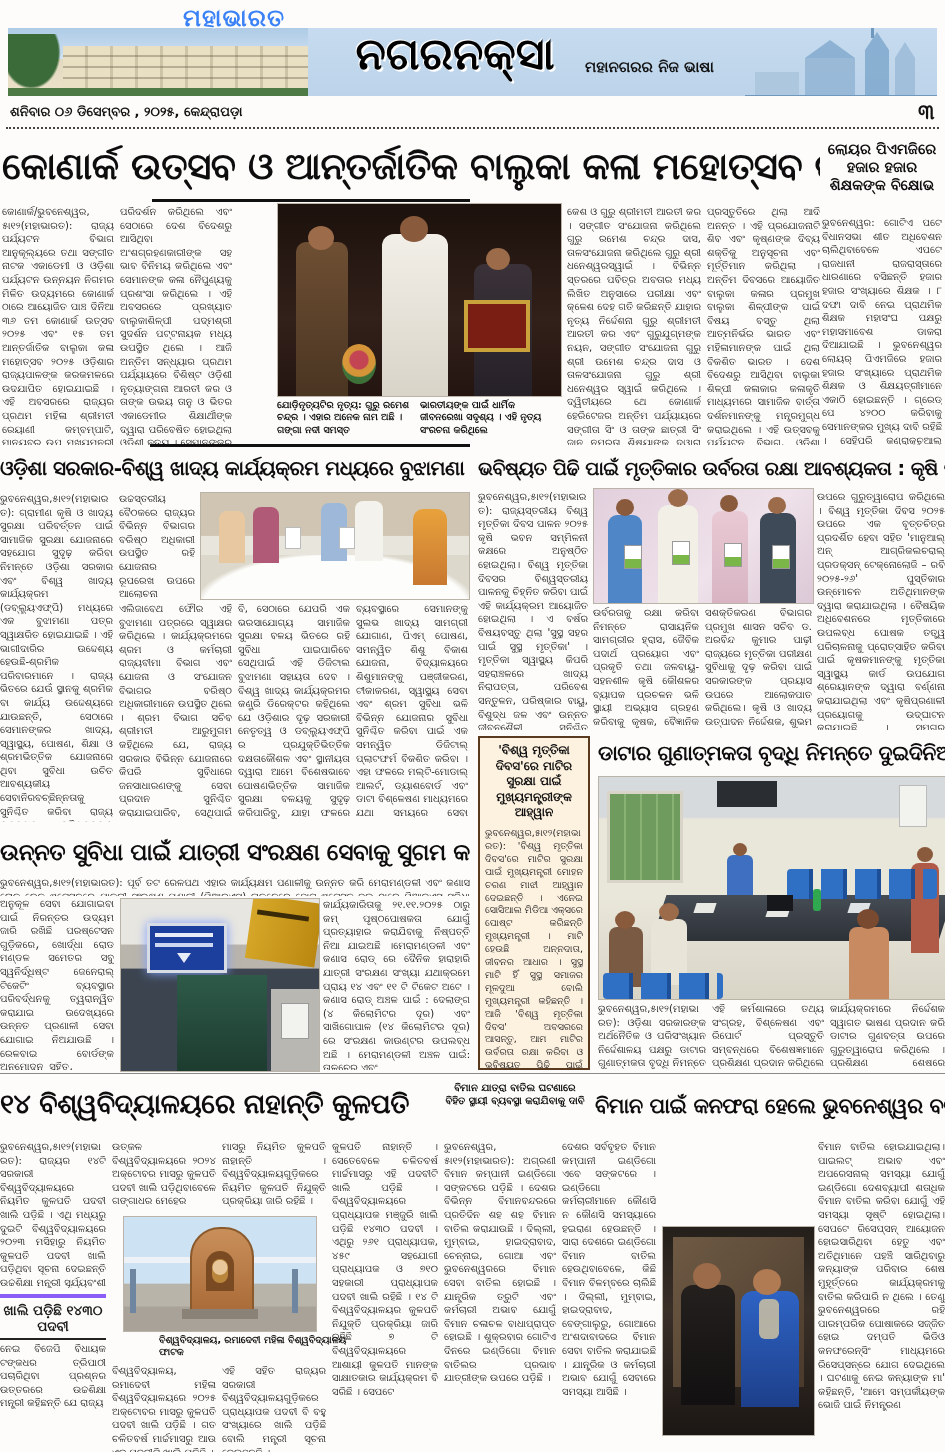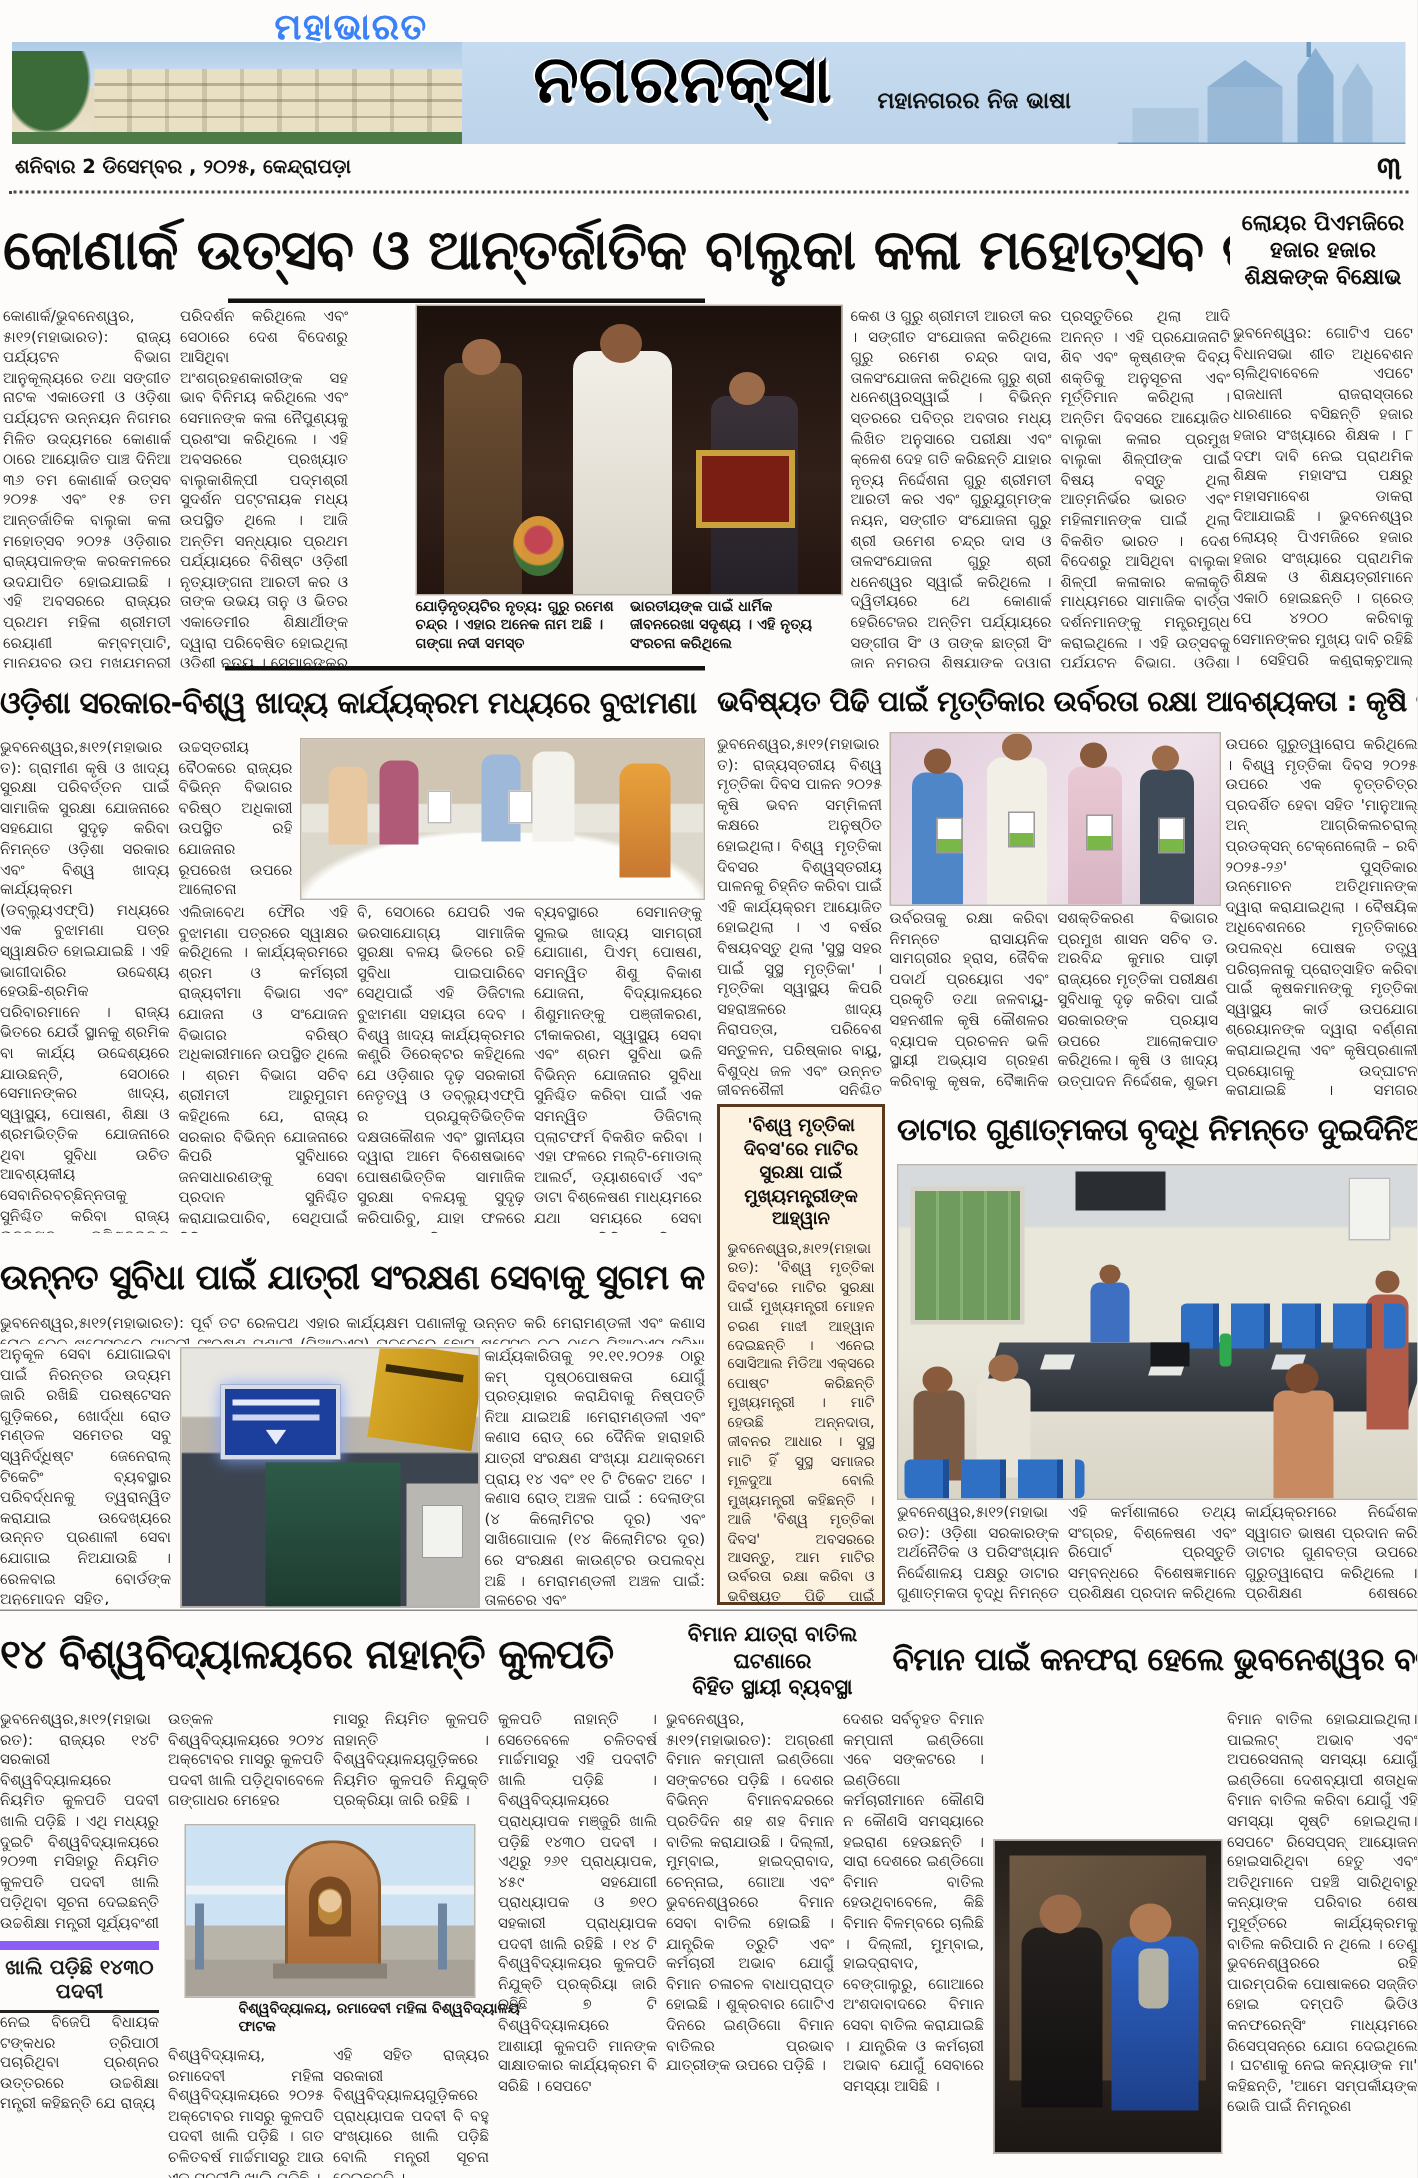--- a/index.html
+++ b/index.html
@@ -38,21 +38,21 @@
     <rect x="126" y="0" width="3" height="10" fill="#6e98be"></rect>
     <line x1="0" y1="68" x2="192" y2="68" stroke="#6e98be" stroke-width="2"></line>
   </svg>
 
   <div class="abs" style="left:183px;top:4px;font-size:24px;font-weight:900;color:#3b82f6;letter-spacing:1px;text-shadow:1px 1px 0 #fff;">ମହାଭାରତ</div>
 
   <div class="abs" style="left:330px;top:28px;width:250px;text-align:center;font-size:44px;font-weight:900;color:#000;text-shadow:2px 2px 0 #fff,-1px -1px 0 #fff;">ନଗରନକ୍ସା</div>
 
   <div class="abs" style="left:585px;top:58px;font-size:15px;font-weight:800;color:#111;">ମହାନଗରର ନିଜ ଭାଷା</div>
 
-  <div class="abs" style="left:10px;top:104px;font-size:13px;font-weight:700;color:#111;">ଶନିବାର 2 ଡିସେମ୍ବର , ୨୦୨୫, କେନ୍ଦ୍ରାପଡ଼ା</div>
+  <div class="abs" style="left:10px;top:104px;font-size:13px;font-weight:700;color:#111;">ଶନିବାର ୦୬ ଡିସେମ୍ବର , ୨୦୨୫, କେନ୍ଦ୍ରାପଡ଼ା</div>
 
   <div class="abs" style="left:918px;top:100px;font-size:21px;font-weight:800;color:#111;">୩</div>
 
   <div class="abs dotted" style="left:6px;top:127px;width:933px;"></div>
 
   <div class="abs hl" style="left:2px;top:138px;width:818px;height:58px;font-size:37px;line-height:58px;">କୋଣାର୍କ ଉତ୍ସବ ଓ ଆନ୍ତର୍ଜାତିକ ବାଲୁକା କଳା ମହୋତ୍ସବ ଉଦଯାପିତ</div>
 
   <div class="abs rule" style="left:152px;top:199px;width:318px;height:3px;"></div>
 
   <div class="abs col" style="left:2px;top:205px;width:112px;height:240px;">କୋଣାର୍କ/ଭୁବନେଶ୍ୱର, ୫ା୧୨(ମହାଭାରତ): ରାଜ୍ୟ ପର୍ଯ୍ୟଟନ ବିଭାଗ ଆନୁକୂଲ୍ୟରେ ତଥା ସଙ୍ଗୀତ ନାଟକ ଏକାଡେମୀ ଓ ଓଡ଼ିଶା ପର୍ଯ୍ୟଟନ ଉନ୍ନୟନ ନିଗମର ମିଳିତ ଉଦ୍ୟମରେ କୋଣାର୍କ ଠାରେ ଆୟୋଜିତ ପାଞ୍ଚ ଦିନିଆ ୩୬ ତମ କୋଣାର୍କ ଉତ୍ସବ ୨୦୨୫ ଏବଂ ୧୫ ତମ ଆନ୍ତର୍ଜାତିକ ବାଲୁକା କଳା ମହୋତ୍ସବ ୨୦୨୫ ଓଡ଼ିଶାର ରାଜ୍ୟପାଳଙ୍କ କରକମଳରେ ଉଦଯାପିତ ହୋଇଯାଇଛି । ଏହି ଅବସରରେ ରାଜ୍ୟର ପ୍ରଥମ ମହିଳା ଶ୍ରୀମତୀ ରେୟାଣୀ କମ୍ବମ୍ପାଟି, ମାନ୍ୟବର ଉପ ମୁଖ୍ୟମନ୍ତ୍ରୀ ପ୍ରଭାତୀ ପରିଡ଼ା ଏବଂ ରାଜ୍ୟପାଳଙ୍କ ମାନ୍ୟବର ଶକ୍ତି ମନ୍ତ୍ରୀ ହାଡ଼ାଲାଲ ନାଗର ମଧ୍ୟ ଉପସ୍ଥିତ ଥିଲେ । ଏହା ପୂର୍ବରୁ ରାଜ୍ୟପାଳ ୧୫ତମ ଆନ୍ତର୍ଜାତିକ ବାଲୁକା କଳା ମହୋତ୍ସବ ୨୦୨୫ ମଧ୍ୟ</div>
@@ -175,21 +175,21 @@
   </div>
 
   <div class="abs col" style="left:323px;top:898px;width:147px;height:172px;">କାର୍ଯ୍ୟକାରିତାକୁ ୨୧.୧୧.୨୦୨୫ ଠାରୁ କମ୍ ପୃଷ୍ଠପୋଷକତା ଯୋଗୁଁ ପ୍ରତ୍ୟାହାର କରାଯିବାକୁ ନିଷ୍ପତ୍ତି ନିଆ ଯାଇଅଛି ।ମେରାମଣ୍ଡଳୀ ଏବଂ କଣାସ ରୋଡ୍ ରେ ଦୈନିକ ହାରାହାରି ଯାତ୍ରୀ ସଂରକ୍ଷଣ ସଂଖ୍ୟା ଯଥାକ୍ରମେ ପ୍ରାୟ ୧୪ ଏବଂ ୧୧ ଟି ଟିକେଟ ଅଟେ ।  କଣାସ ରୋଡ୍ ଅଞ୍ଚଳ ପାଇଁ : ଦେଲାଙ୍ଗ (୪ କିଲୋମିଟର ଦୂର) ଏବଂ ସାଖିଗୋପାଳ (୧୪ କିଲୋମିଟର ଦୂର) ରେ ସଂରକ୍ଷଣ କାଉଣ୍ଟର ଉପଲବ୍ଧ ଅଛି ।  ମେରାମଣ୍ଡଳୀ ଅଞ୍ଚଳ ପାଇଁ: ତାଳଚେର ଏବଂ</div>
 
   <div class="abs thinrule" style="left:0px;top:1073px;width:945px;"></div>
 
   <div class="abs hl" style="left:0px;top:1080px;width:432px;height:48px;font-size:27px;line-height:48px;">୧୪ ବିଶ୍ୱବିଦ୍ୟାଳୟରେ ନାହାନ୍ତି କୁଳପତି</div>
 
   <div class="abs col" style="left:0px;top:1140px;width:106px;height:148px;">ଭୁବନେଶ୍ୱର,୫ା୧୨(ମହାଭାରତ): ରାଜ୍ୟର ୧୪ଟି ସରକାରୀ ବିଶ୍ୱବିଦ୍ୟାଳୟରେ ନିୟମିତ କୁଳପତି ପଦବୀ ଖାଲି ପଡ଼ିଛି । ଏଥି ମଧ୍ୟରୁ ଦୁଇଟି ବିଶ୍ୱବିଦ୍ୟାଳୟରେ ୨୦୨୩ ମସିହାରୁ ନିୟମିତ କୁଳପତି ପଦବୀ ଖାଲି ପଡ଼ିଥିବା ସୂଚନା ଦେଇଛନ୍ତି ଉଚ୍ଚଶିକ୍ଷା ମନ୍ତ୍ରୀ ସୂର୍ଯ୍ୟବଂଶୀ ସୂରଜ ।  ବିଶ୍ୱବିଦ୍ୟାଳୟରେ କୁଳପତି ନିଯୁକ୍ତି</div>
 
-  <div class="abs" style="left:0px;top:1294px;width:106px;height:40px;border-top:6px solid #8b5cf6;border-bottom:2px solid #222;display:flex;align-items:center;justify-content:center;">
+  <div class="abs" style="left:0px;top:1294px;width:106px;height:40px;border-top:4px solid #8b5cf6;border-bottom:2px solid #222;display:flex;align-items:center;justify-content:center;">
     <span style="font-size:13.5px;font-weight:800;text-align:center;line-height:1.2;">ଖାଲି ପଡ଼ିଛି ୧୪୩୦ ପଦବୀ</span>
   </div>
 
   <div class="abs col" style="left:0px;top:1342px;width:106px;height:110px;">ନେଇ ବିଜେପି ବିଧାୟକ ଟଙ୍କଧର ତ୍ରିପାଠୀ ପଚାରିଥିବା ପ୍ରଶ୍ନର ଉତ୍ତରରେ ଉଚ୍ଚଶିକ୍ଷା ମନ୍ତ୍ରୀ କହିଛନ୍ତି ଯେ ରାଜ୍ୟ</div>
   <div class="abs col" style="left:112px;top:1140px;width:104px;height:72px;">ଉତ୍କଳ ବିଶ୍ୱବିଦ୍ୟାଳୟରେ ୨୦୨୪ ଅକ୍ଟୋବର ମାସରୁ କୁଳପତି ପଦବୀ ଖାଲି ପଡ଼ିଥିବାବେଳେ ଗଙ୍ଗାଧର ମେହେର</div>
   <div class="abs col" style="left:222px;top:1140px;width:104px;height:72px;">ମାସରୁ ନିୟମିତ କୁଳପତି ନାହାନ୍ତି । ବିଶ୍ୱବିଦ୍ୟାଳୟଗୁଡ଼ିକରେ ନିୟମିତ କୁଳପତି ନିଯୁକ୍ତି ପ୍ରକ୍ରିୟା ଜାରି ରହିଛି ।</div>
 
   <div class="abs photo" style="left:123px;top:1216px;width:192px;height:114px;background:linear-gradient(180deg,#cde2f2 0 58%,#b9b4aa 59% 78%,#a8a298 79% 100%);">
     <div class="abs" style="left:0px;top:40px;width:192px;height:6px;background:#eef2f6;"></div>
     <div class="abs" style="left:66px;top:10px;width:60px;height:84px;background:linear-gradient(#c98f5a,#a96b38);border-radius:30px 30px 0 0;border:2px solid #8a5a2c;"></div>
@@ -199,21 +199,21 @@
     <div class="abs" style="left:6px;top:52px;width:6px;height:44px;background:#6e86a0;"></div>
     <div class="abs" style="left:168px;top:52px;width:6px;height:44px;background:#6e86a0;"></div>
   </div>
 
   <div class="abs cap" style="left:123px;top:1334px;width:192px;height:26px;margin-left:36px;">ବିଶ୍ୱବିଦ୍ୟାଳୟ, ରମାଦେବୀ ମହିଳା ବିଶ୍ୱବିଦ୍ୟାଳୟ ଫାଟକ</div>
 
   <div class="abs col" style="left:112px;top:1364px;width:104px;height:88px;">ବିଶ୍ୱବିଦ୍ୟାଳୟ, ରମାଦେବୀ ମହିଳା ବିଶ୍ୱବିଦ୍ୟାଳୟରେ ୨୦୨୫ ଅକ୍ଟୋବର ମାସରୁ କୁଳପତି ପଦବୀ ଖାଲି ପଡ଼ିଛି । ଗତ ଚଳିତବର୍ଷ ମାର୍ଚ୍ଚମାସରୁ ଆଉ ଏକ ପଦବୀଟି ଖାଲି ପଡ଼ିଛି ।</div>
   <div class="abs col" style="left:222px;top:1364px;width:104px;height:88px;">ଏହି ସହିତ ରାଜ୍ୟର ସରକାରୀ ବିଶ୍ୱବିଦ୍ୟାଳୟଗୁଡ଼ିକରେ ପ୍ରାଧ୍ୟାପକ ପଦବୀ ବି ବହୁ ସଂଖ୍ୟାରେ ଖାଲି ପଡ଼ିଛି ବୋଲି ମନ୍ତ୍ରୀ ସୂଚନା ଦେଇଛନ୍ତି ।</div>
   <div class="abs col" style="left:332px;top:1140px;width:106px;height:312px;">କୁଳପତି ନାହାନ୍ତି । ସେତେବେଳେ ଚଳିତବର୍ଷ ମାର୍ଚ୍ଚମାସରୁ ଏହି ପଦବୀଟି ଖାଲି ପଡ଼ିଛି ।  ବିଶ୍ୱବିଦ୍ୟାଳୟରେ ପ୍ରାଧ୍ୟାପକ ମଞ୍ଜୁରି ଖାଲି ପଡ଼ିଛି ୧୪୩୦ ପଦବୀ । ଏଥିରୁ ୨୬୧ ପ୍ରାଧ୍ୟାପକ, ୪୫୯ ସହଯୋଗୀ ପ୍ରାଧ୍ୟାପକ ଓ ୭୧୦ ସହକାରୀ ପ୍ରାଧ୍ୟାପକ ପଦବୀ ଖାଲି ରହିଛି । ୧୪ ଟି ବିଶ୍ୱବିଦ୍ୟାଳୟର କୁଳପତି ନିଯୁକ୍ତି ପ୍ରକ୍ରିୟା ଜାରି ରହିଛି ୭ ଟି ବିଶ୍ୱବିଦ୍ୟାଳୟରେ ଆଶାୟୀ କୁଳପତି ମାନଙ୍କ ସାକ୍ଷାତକାର କାର୍ଯ୍ୟକ୍ରମ ବି ସରିଛି । ସେପଟେ</div>
 
-  <div class="abs kicker" style="left:440px;top:1082px;width:150px;height:52px;font-size:14px;">
+  <div class="abs kicker" style="left:440px;top:1082px;width:150px;height:52px;font-size:10px;">
     <div>ବିମାନ ଯାତ୍ରା ବାତିଲ ଘଟଣାରେ</div>
     <div>ବିହିତ ସ୍ଥାୟୀ ବ୍ୟବସ୍ଥା କରାଯିବାକୁ ଦାବି</div>
   </div>
 
   <div class="abs hl" style="left:595px;top:1086px;width:350px;height:40px;font-size:21px;line-height:40px;">ବିମାନ ପାଇଁ କନଫରା ହେଲେ ଭୁବନେଶ୍ୱର ବର</div>
 
   <div class="abs col" style="left:444px;top:1140px;width:112px;height:312px;">ଭୁବନେଶ୍ୱର, ୫ା୧୨(ମହାଭାରତ): ଅଗ୍ରଣୀ ବିମାନ କମ୍ପାନୀ ଇଣ୍ଡିଗୋ ସଙ୍କଟରେ ପଡ଼ିଛି । ଦେଶର ବିଭିନ୍ନ ବିମାନବନ୍ଦରରେ ପ୍ରତିଦିନ ଶହ ଶହ ବିମାନ ବାତିଲ କରାଯାଉଛି । ଦିଲ୍ଲୀ, ମୁମ୍ବାଇ, ହାଇଦ୍ରାବାଦ, ଚେନ୍ନାଇ, ଗୋଆ ଏବଂ ଭୁବନେଶ୍ୱରରେ ବିମାନ ସେବା ବାତିଲ ହୋଇଛି । ଯାନ୍ତ୍ରିକ ତ୍ରୁଟି ଏବଂ କର୍ମଚାରୀ ଅଭାବ ଯୋଗୁଁ ବିମାନ ଚଳାଚଳ ବାଧାପ୍ରାପ୍ତ ହୋଇଛି । ଶୁକ୍ରବାର ଗୋଟିଏ ଦିନରେ ଇଣ୍ଡିଗୋ ବିମାନ ବାତିଲର ପ୍ରଭାବ ଯାତ୍ରୀଙ୍କ ଉପରେ ପଡ଼ିଛି ।</div>
   <div class="abs col" style="left:562px;top:1140px;width:94px;height:312px;">ଦେଶର ସର୍ବବୃହତ ବିମାନ କମ୍ପାନୀ ଇଣ୍ଡିଗୋ ଏବେ ସଙ୍କଟରେ । ଇଣ୍ଡିଗୋ କର୍ମଚାରୀମାନେ କୌଣସି ନ କୌଣସି ସମସ୍ୟାରେ ହଇରାଣ ହେଉଛନ୍ତି । ସାରା ଦେଶରେ ଇଣ୍ଡିଗୋ ବିମାନ ବାତିଲ ହେଉଥିବାବେଳେ, କିଛି ବିମାନ ବିଳମ୍ବରେ ଚାଲିଛି । ଦିଲ୍ଲୀ, ମୁମ୍ବାଇ, ହାଇଦ୍ରାବାଦ, ବେଙ୍ଗାଲୁରୁ, ଗୋଆରେ ଅଂଶଦାବାଦରେ ବିମାନ ସେବା ବାତିଲ କରାଯାଇଛି । ଯାନ୍ତ୍ରିକ ଓ କର୍ମଚାରୀ ଅଭାବ ଯୋଗୁଁ ସେବାରେ ସମସ୍ୟା ଆସିଛି ।</div>
 
   <div class="abs photo" style="left:662px;top:1226px;width:151px;height:208px;background:linear-gradient(180deg,#241f1a,#3a3028 40%,#1c1714);">

